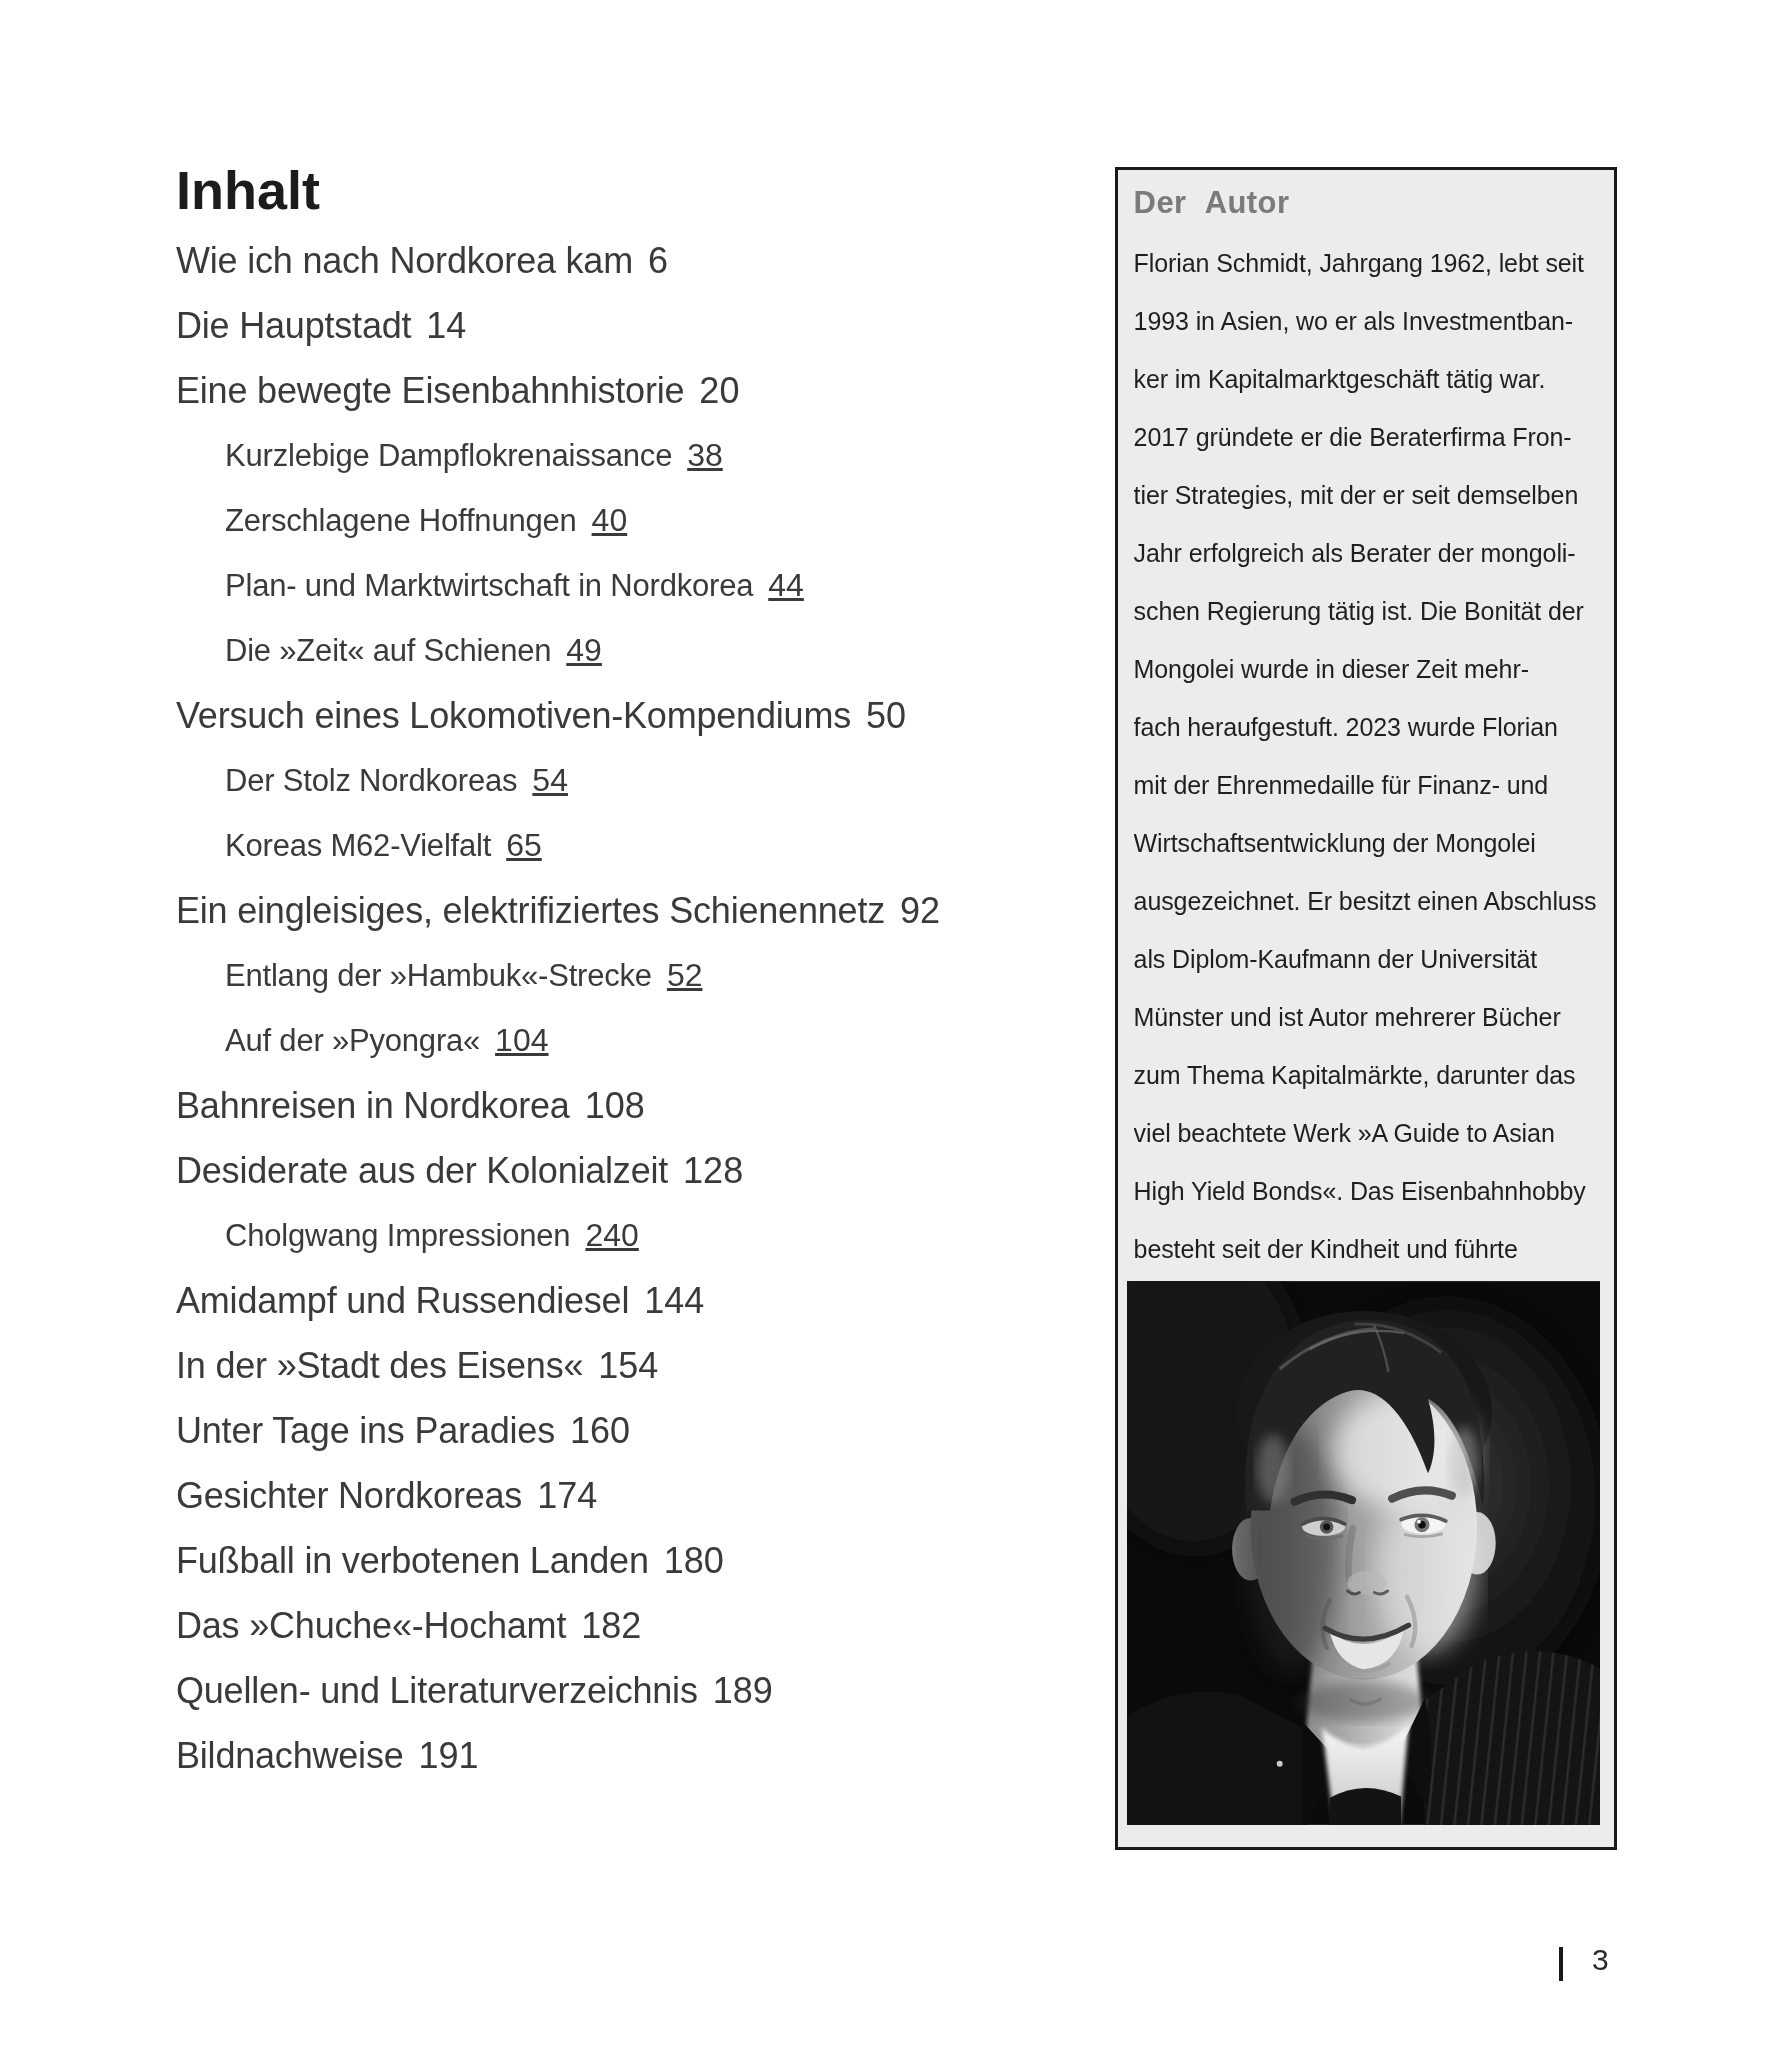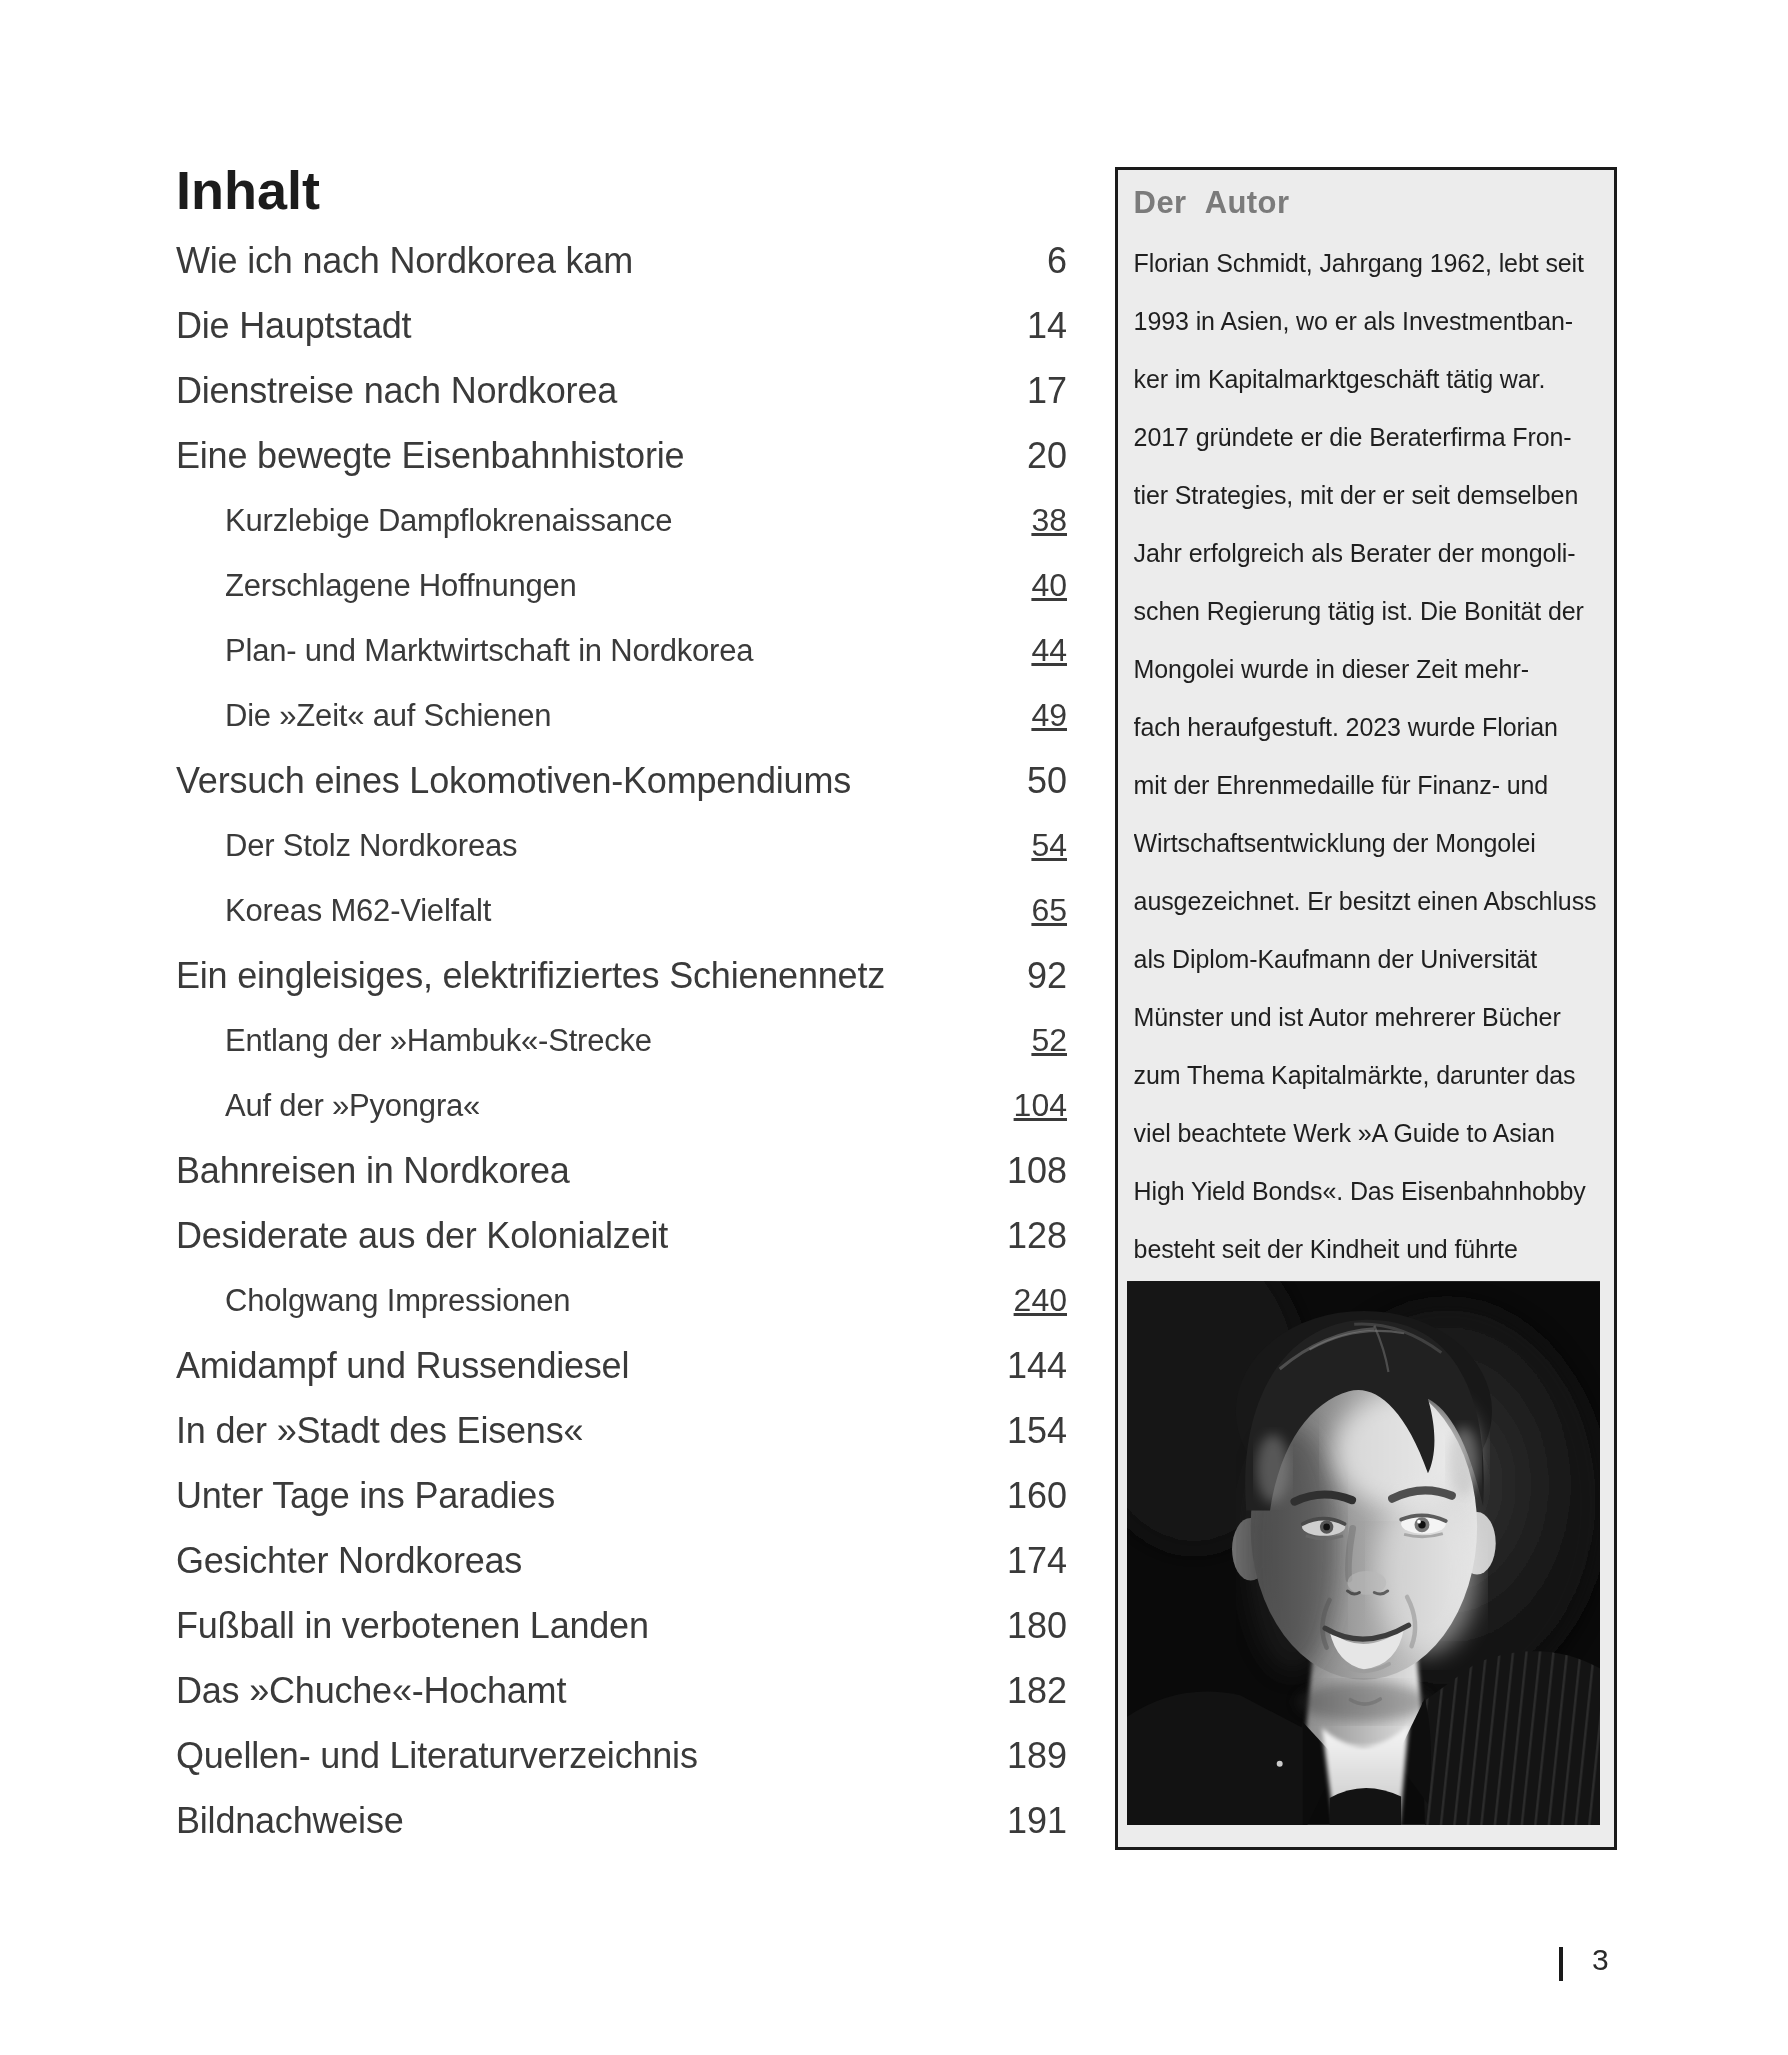--- a/index.html
+++ b/index.html
@@ -14,21 +14,21 @@
   
   .page-title{
     position:absolute;left:176px;top:159px;
     font-size:54px;font-weight:800;color:#1c1c1c;
     letter-spacing:0px;margin:0;
   }
   .toc-list{
     position:absolute;left:176px;top:228px;width:891px;
   }
   .toc-row{
-    display:flex;align-items:center;justify-content:space-between;
+    display:flex;align-items:center;
     height:65px;
   }
   .toc-label{
     color:#3a3a3a;white-space:nowrap;
     font-size:36px;letter-spacing:-0.2px;
   }
   .toc-page{
     color:#3a3a3a;font-size:36px;margin-left:15px;
     text-align:right;flex:0 0 auto;
   }
@@ -80,24 +80,20 @@
     <div class="toc-row lvl1">
       <span class="toc-label">Wie ich nach Nordkorea kam</span>
       <span class="toc-page">6</span>
     </div>
 
     <div class="toc-row lvl1">
       <span class="toc-label">Die Hauptstadt</span>
       <span class="toc-page">14</span>
     </div>
 
-    <div class="toc-row lvl1">
-      <span class="toc-label">Dienstreise nach Nordkorea</span>
-      <span class="toc-page">17</span>
-    </div>
 
     <div class="toc-row lvl1">
       <span class="toc-label">Eine bewegte Eisenbahnhistorie</span>
       <span class="toc-page">20</span>
     </div>
 
     <div class="toc-row lvl2">
       <span class="toc-label">Kurzlebige Dampflokrenaissance</span>
       <span class="toc-page">38</span>
     </div>

